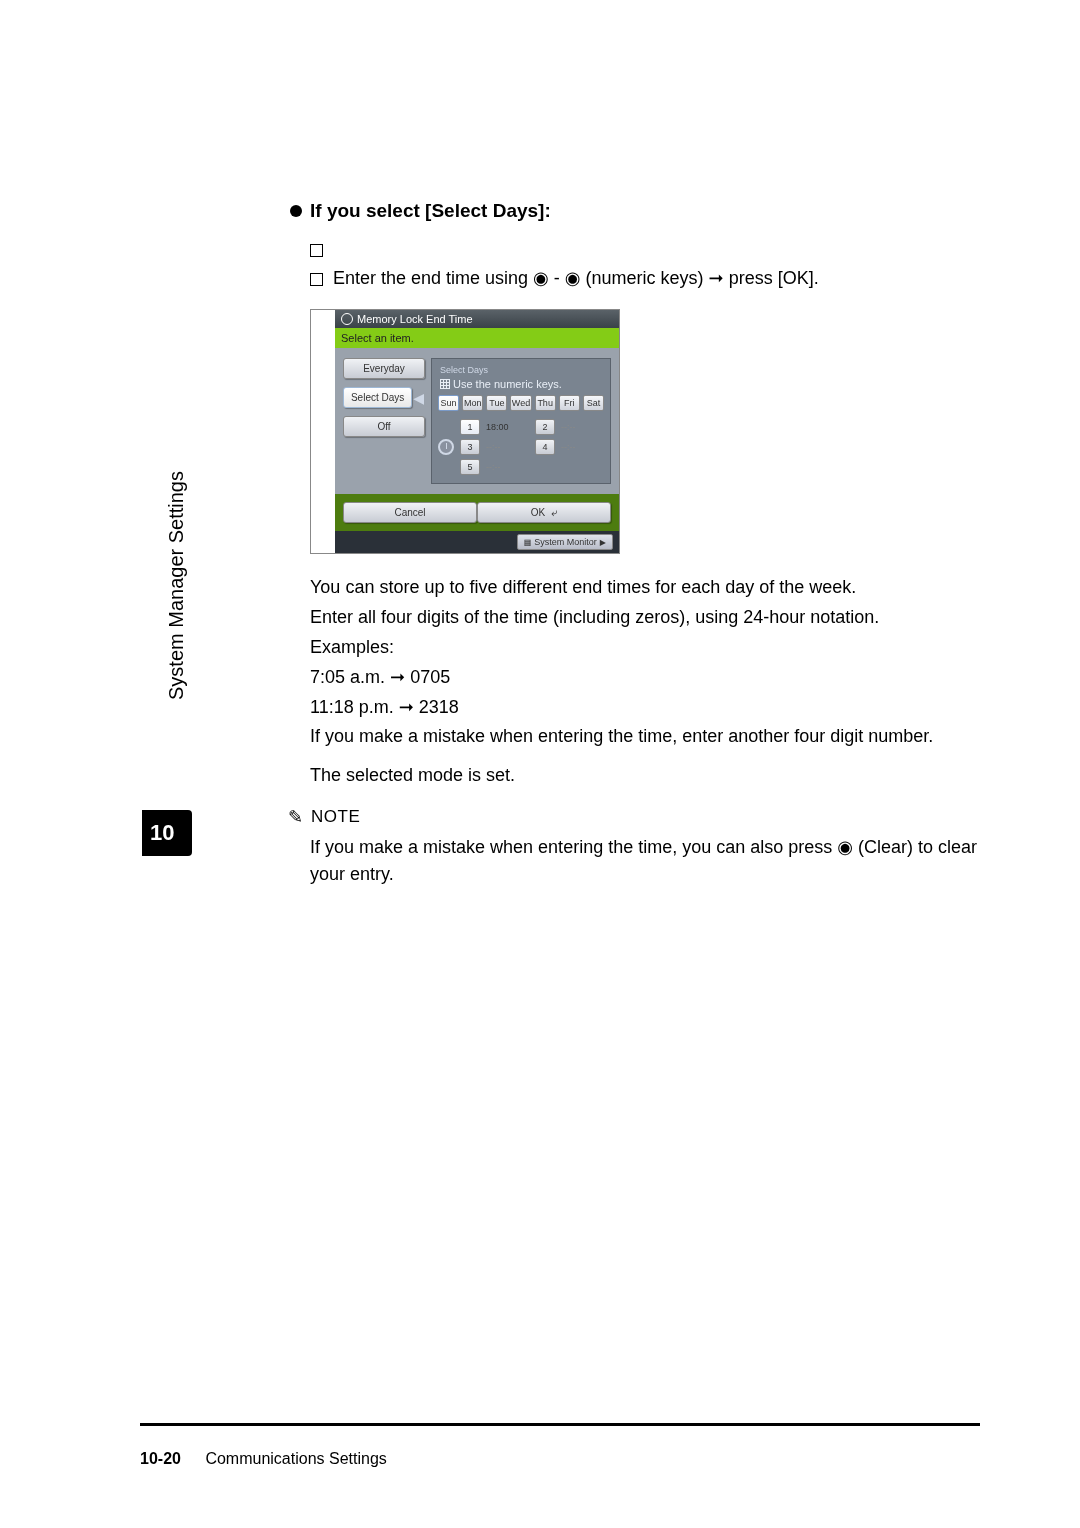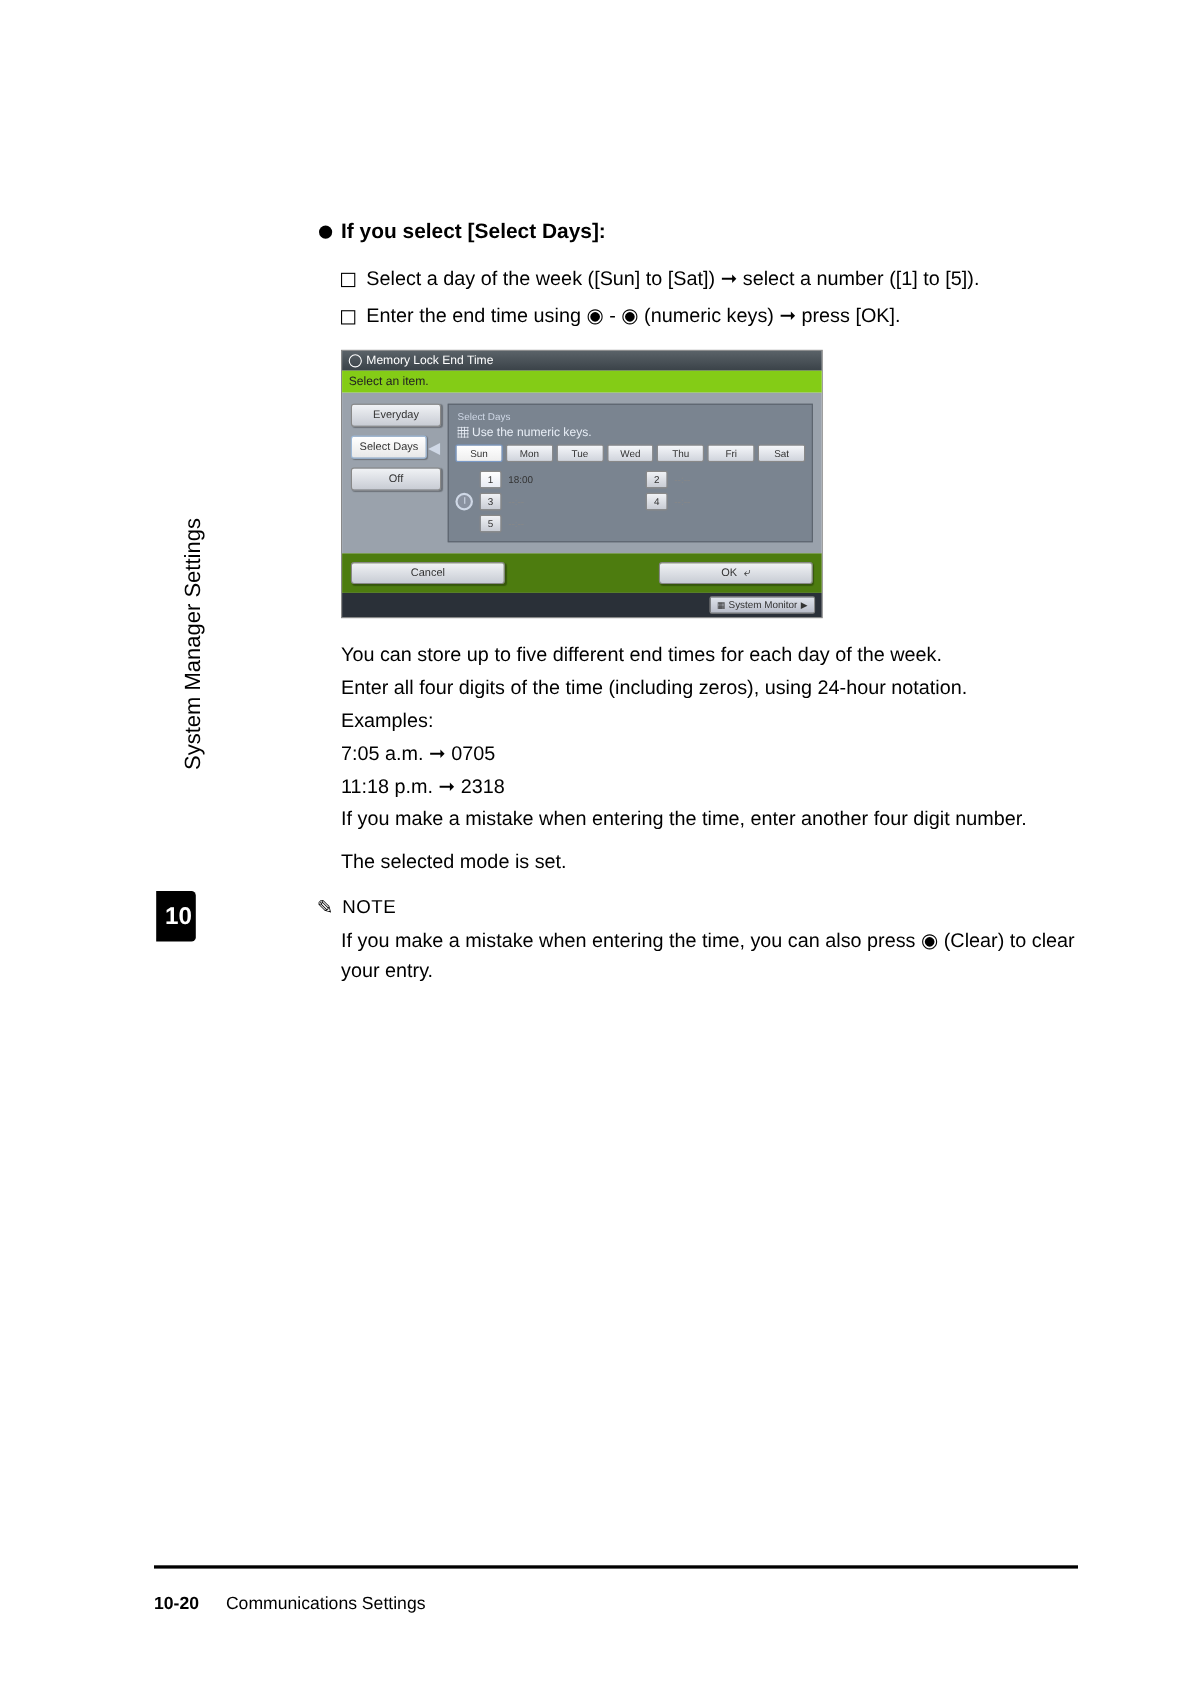--- a/index.html
+++ b/index.html
@@ -28,21 +28,21 @@
     .sidebar-tab {
       position: absolute;
       left: 142px;
       top: 810px;
       background: #000;
       color: #fff;
       padding: 10px 8px;
       font-size: 22px;
       font-weight: bold;
       border-radius: 0 4px 4px 0;
-      width: 36px;
+      width: 50px;
     }
     .content { margin-left: 150px; }
     .bullet-heading {
       display: flex;
       align-items: center;
       gap: 8px;
       font-weight: bold;
       font-size: 19px;
       margin-bottom: 20px;
     }
@@ -65,23 +65,24 @@
       width: 13px;
       height: 13px;
       border: 1.5px solid #000;
       display: inline-block;
       flex-shrink: 0;
       position: relative;
       top: 2px;
     }
     .screenshot {
       margin: 20px 0 20px 20px;
-      width: 438px;
+      width: 310px;
       border: 1px solid #888;
       font-size: 10px;
+      padding-left: 24px;
     }
     .screen-header {
       background: linear-gradient(#5a6268, #3a4248);
       color: #fff;
       padding: 3px 6px;
       font-size: 11px;
       display: flex;
       align-items: center;
       gap: 4px;
     }
@@ -314,21 +315,20 @@
   <div class="sidebar-tab">10</div>
 
   <div class="content">
     <div class="bullet-heading">
       <span class="bullet-circle"></span>
       <span>If you select [Select Days]:</span>
     </div>
 
     <div class="sub-item">
       <span class="checkbox"></span>
-      <span>Select a day of the week ([Sun] to [Sat]) ➞ select a number ([1] to [5]).</span>
     </div>
     <div class="sub-item">
       <span class="checkbox"></span>
       <span>Enter the end time using  ◉  -  ◉  (numeric keys) ➞ press [OK].</span>
     </div>
 
     <div class="screenshot">
       <div class="screen-header">
         <span class="screen-icon"></span>
         <span>Memory Lock End Time</span>

